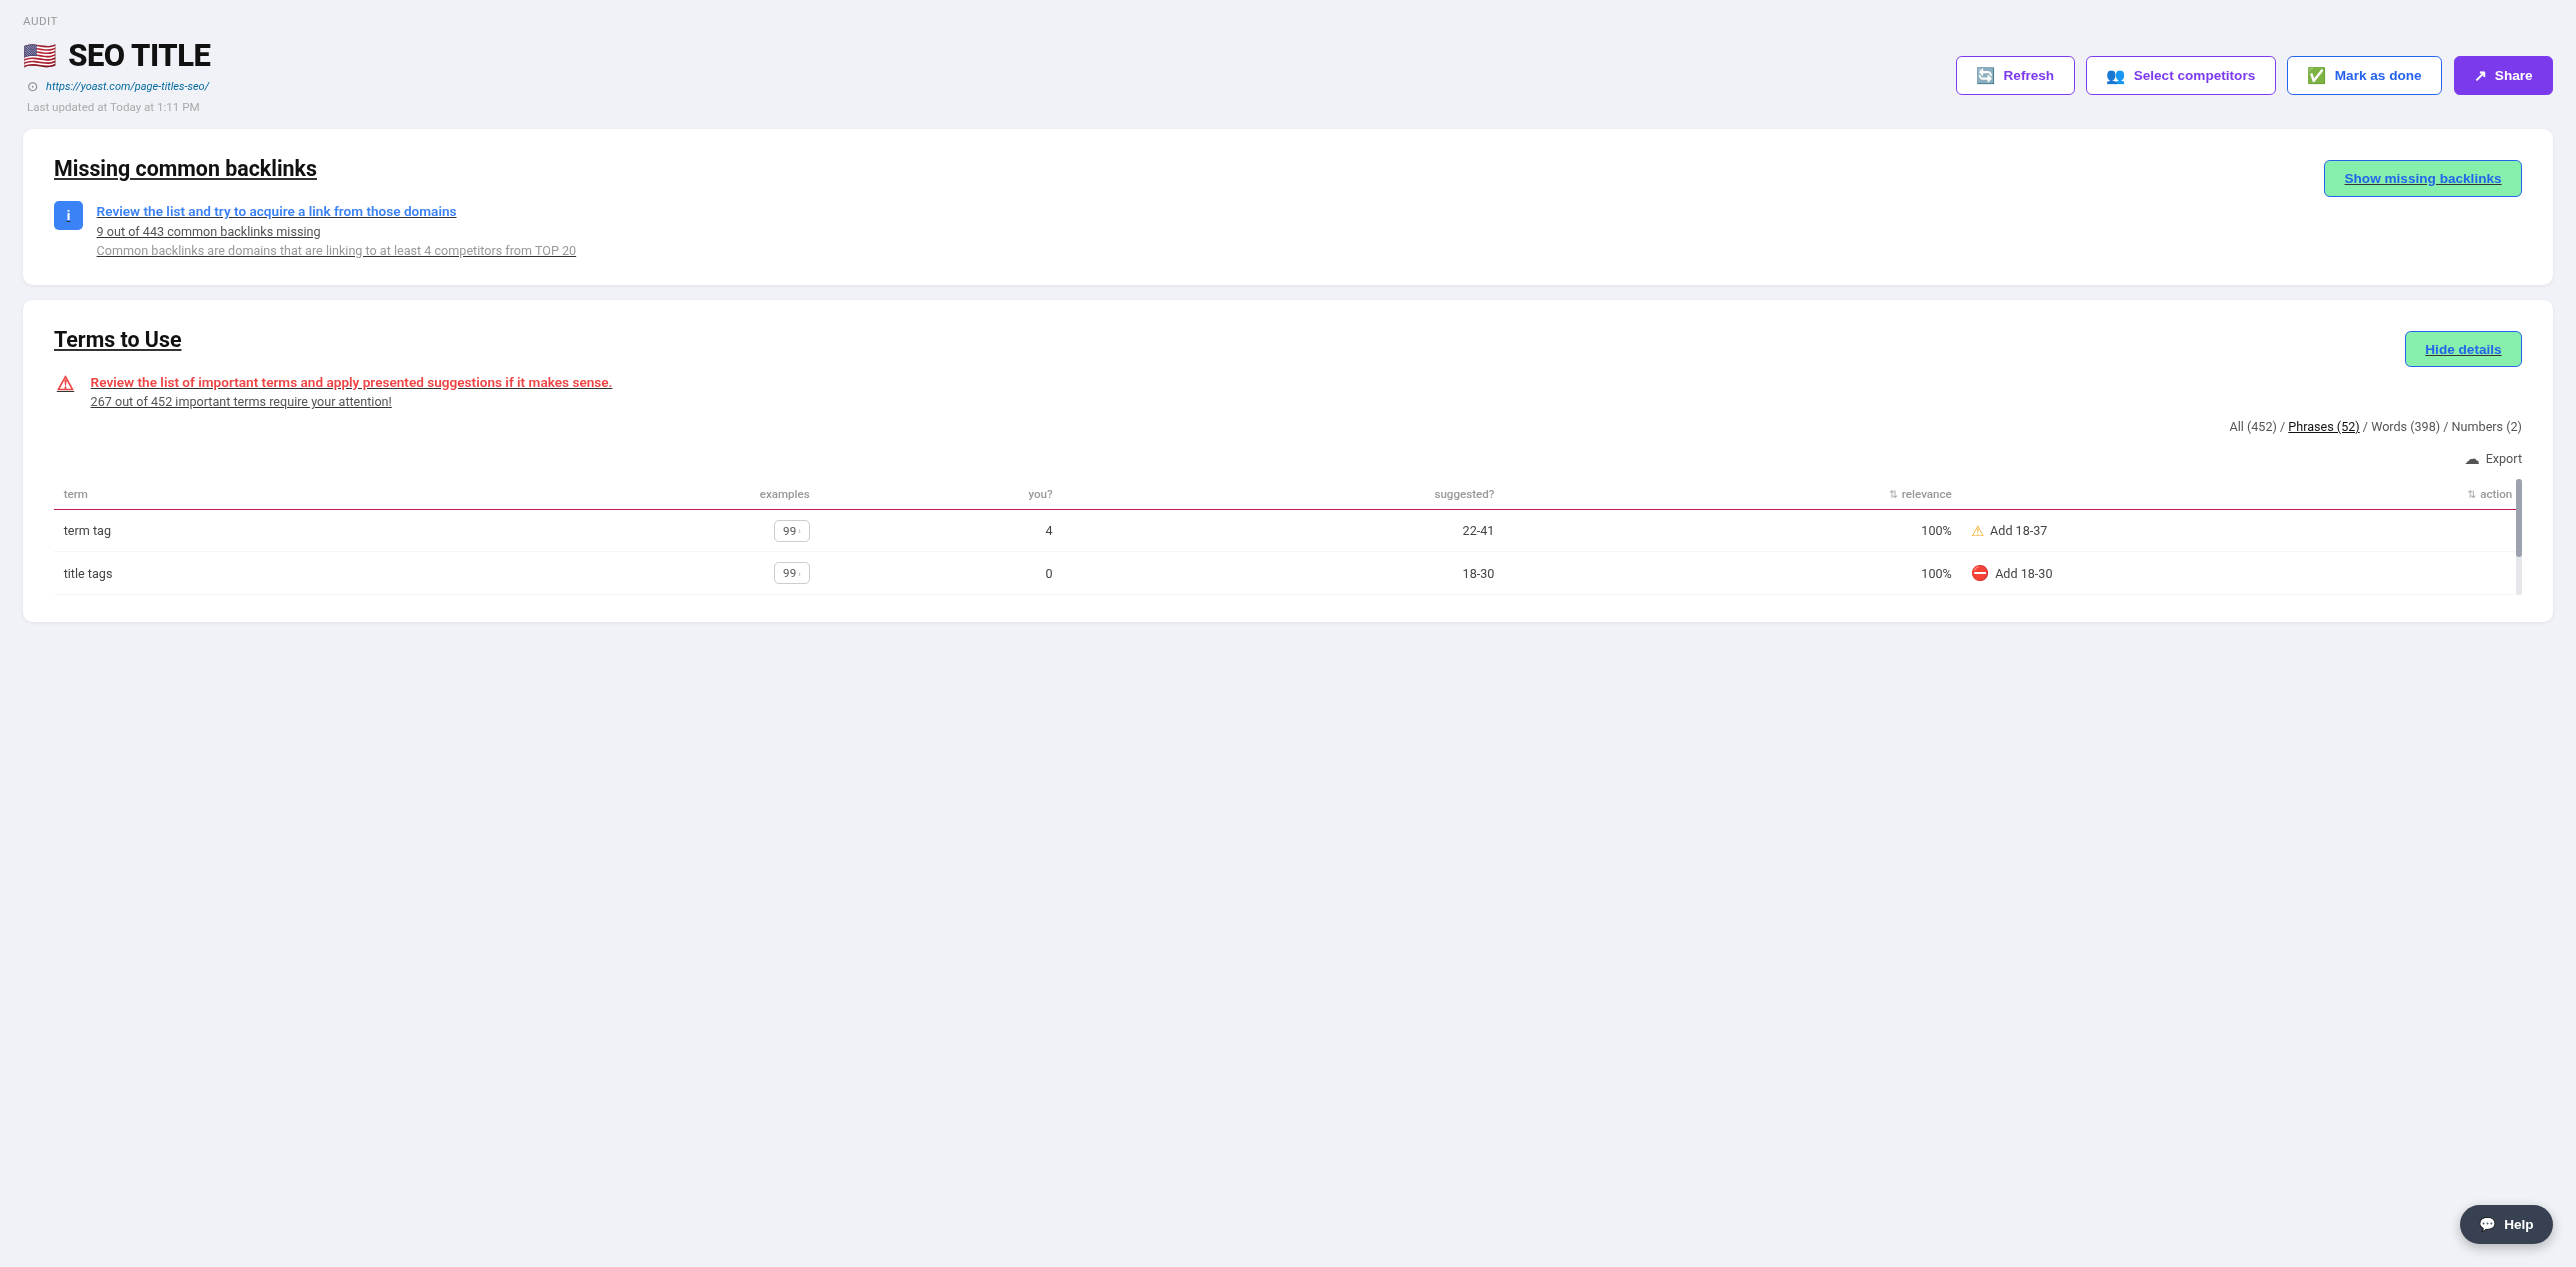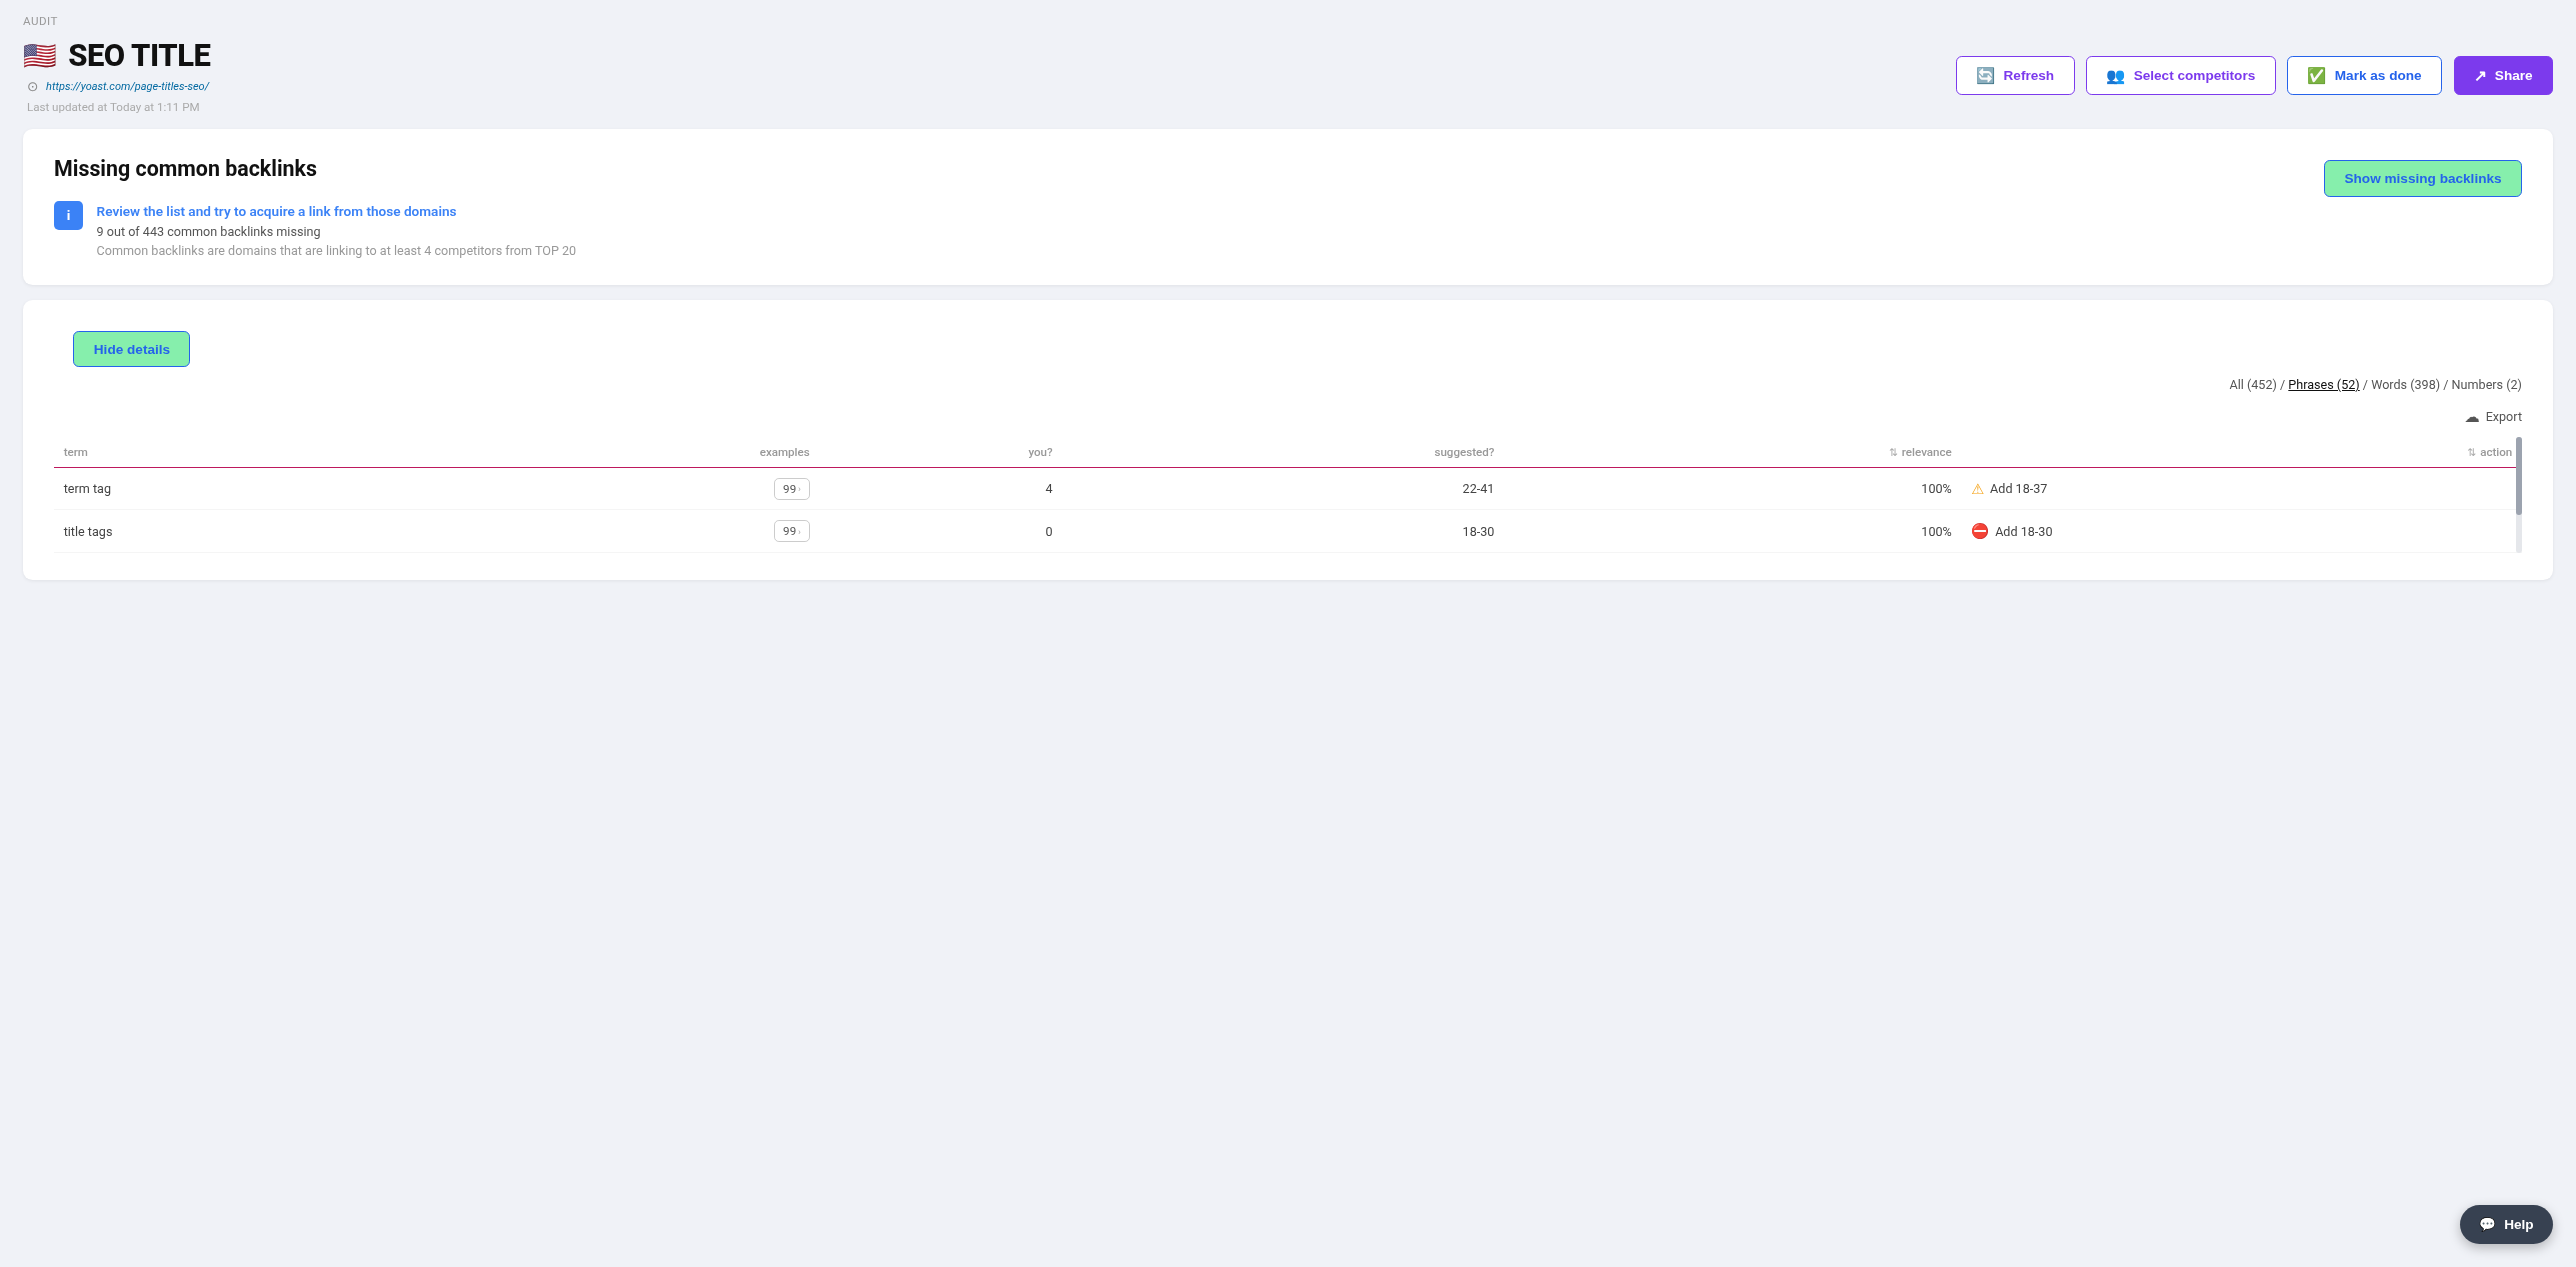--- a/index.html
+++ b/index.html
@@ -88,21 +88,21 @@
     .info-icon-wrap.error-icon {
       background: transparent;
       width: 23px; height: 23px;
     }
     .info-content { flex: 1; }
     .info-link { color: #3b82f6; font-size: 13.6px; font-weight: 600; text-decoration: none; }
     .info-link.red { color: #ef4444; }
     .info-sub { font-size: 12.6px; color: #555; margin-top: 3.9px; }
     .info-desc { font-size: 12.6px; color: #999; margin-top: 3.9px; }
     .card-header-row {
-      display: flex; align-items: flex-start; justify-content: space-between;
+      display: flex; align-items: flex-start; justify-content: space-between; text-decoration: underline;
     }
     .show-btn {
       border: 1.5px solid #2563eb;
       color: #2563eb;
       background: #86efac;
       padding: 9.7px 19.4px;
       border-radius: 5.8px;
       font-size: 13.6px;
       font-weight: 600;
       cursor: pointer;
@@ -224,20 +224,32 @@
             <div class="info-desc">Common backlinks are domains that are linking to at least 4 competitors from TOP 20</div>
           </div>
         </div>
       </div>
       <button class="show-btn">Show missing backlinks</button>
     </div>
   </div>
 
   <div class="card">
     <div class="card-header-row">
+      <div>
+        <div class="card-title">Terms to Use</div>
+        <div class="info-box">
+          <div class="info-icon-wrap error-icon">
+            <span style="color:#ef4444;font-size:19.4px;">⚠</span>
+          </div>
+          <div class="info-content">
+            <a class="info-link red">Review the list of important terms and apply presented suggestions if it makes sense.</a>
+            <div class="info-sub">267 out of 452 important terms require your attention!</div>
+          </div>
+        </div>
+      </div>
       <button class="show-btn">Hide details</button>
     </div>
 
     <div class="filter-row">
       <span>All (452)</span>
       <span> / </span>
       <a>Phrases (52)</a>
       <span> / </span>
       <span>Words (398)</span>
       <span> / </span>

